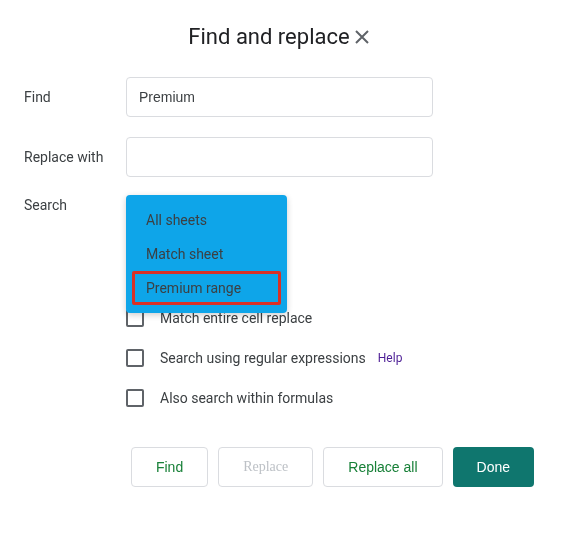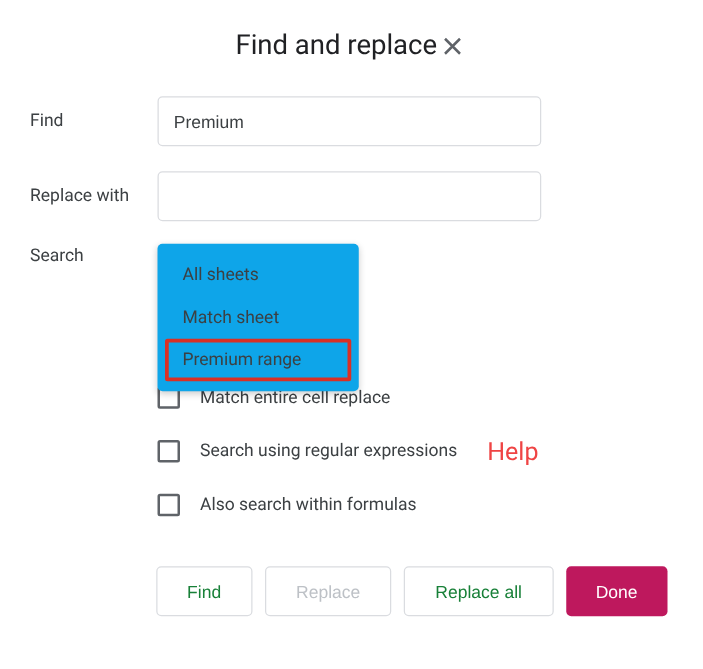--- a/index.html
+++ b/index.html
@@ -99,23 +99,23 @@
       border: 2px solid #5f6368;
       border-radius: 2px;
       margin-right: 16px;
       cursor: pointer;
     }
     .checkbox-label {
       font-size: 14px;
       color: #3c4043;
     }
     .help-link {
-      color: #ef4444;
-      font-size: 20px;
-      margin-left: 24px;
+      color: #4c1d95;
+      font-size: 12px;
+      margin-left: 12px;
       cursor: pointer;
     }
     .button-row {
       display: flex;
       gap: 10px;
       justify-content: flex-end;
       margin-top: 40px;
       padding-right: 4px;
     }
     .btn {
@@ -129,26 +129,27 @@
       background: #fff;
       display: flex;
       align-items: center;
       justify-content: center;
     }
     .btn-find {
       color: #188038;
     }
     .btn-replace {
       color: #bdc1c6;
+      font-family: Liberation Serif, serif;
     }
     .btn-replace-all {
       color: #188038;
     }
     .btn-done {
-      background: #be185d;
+      background: #0f766e;
       color: #fff;
       border: none;
     }
     .obscured-row {
       margin-left: 102px;
       display: flex;
       align-items: center;
       margin-top: 96px;
       margin-bottom: 22px;
     }

